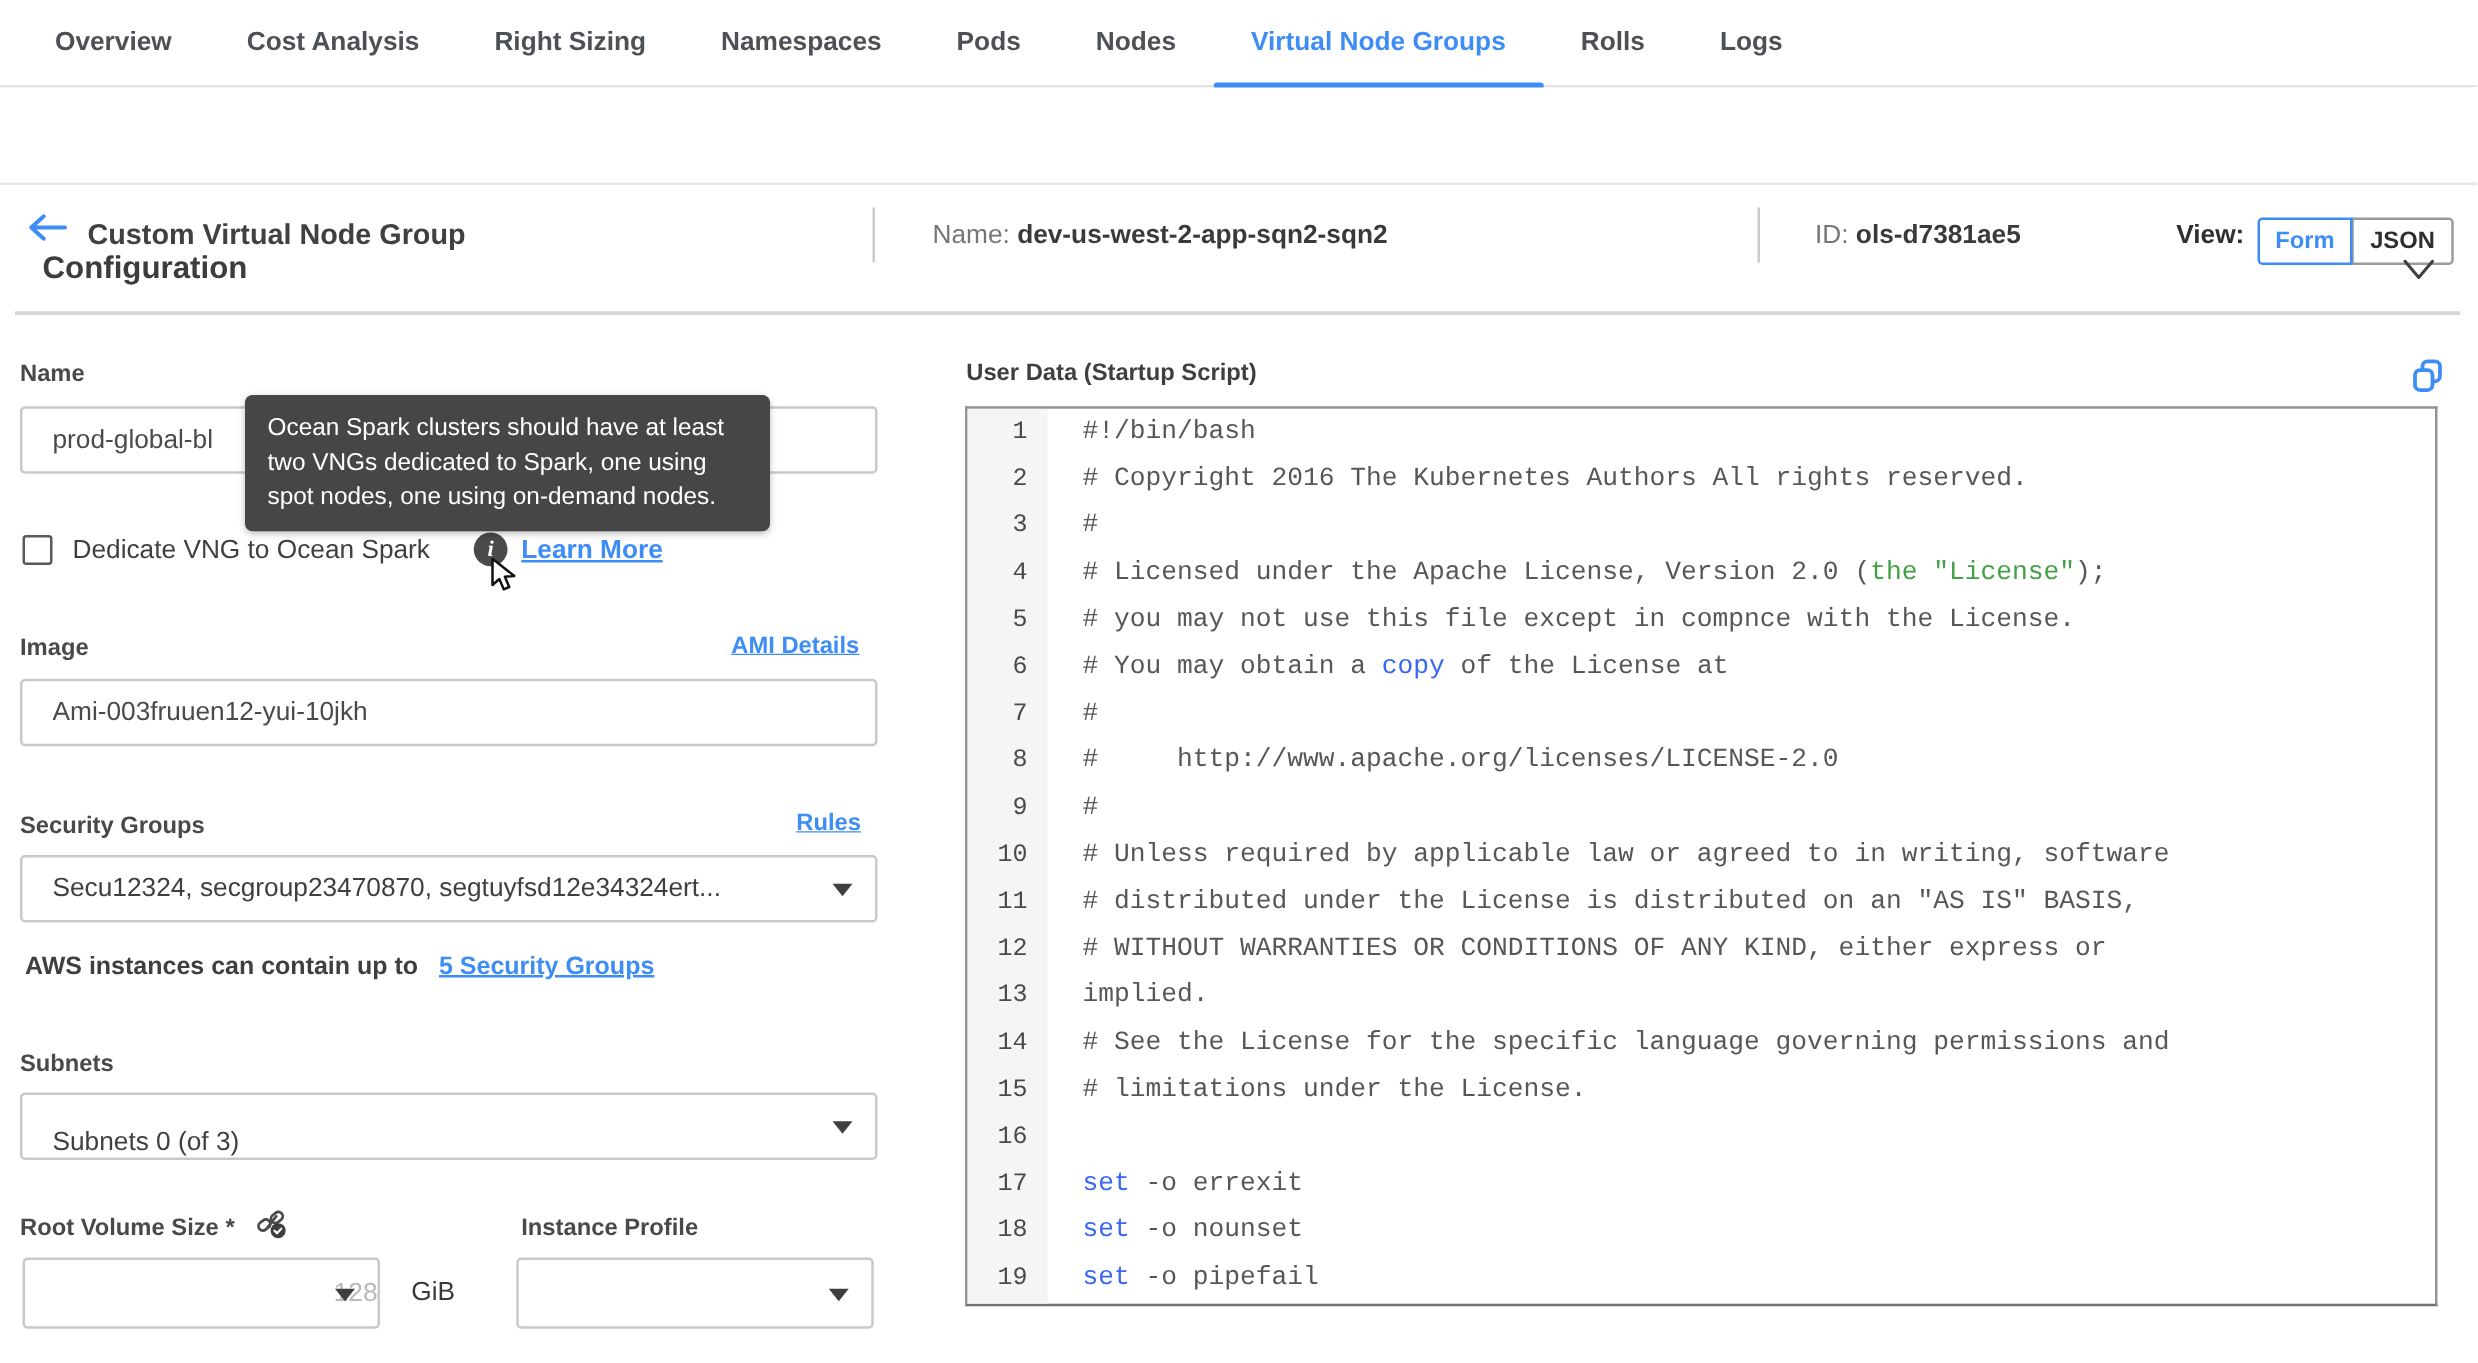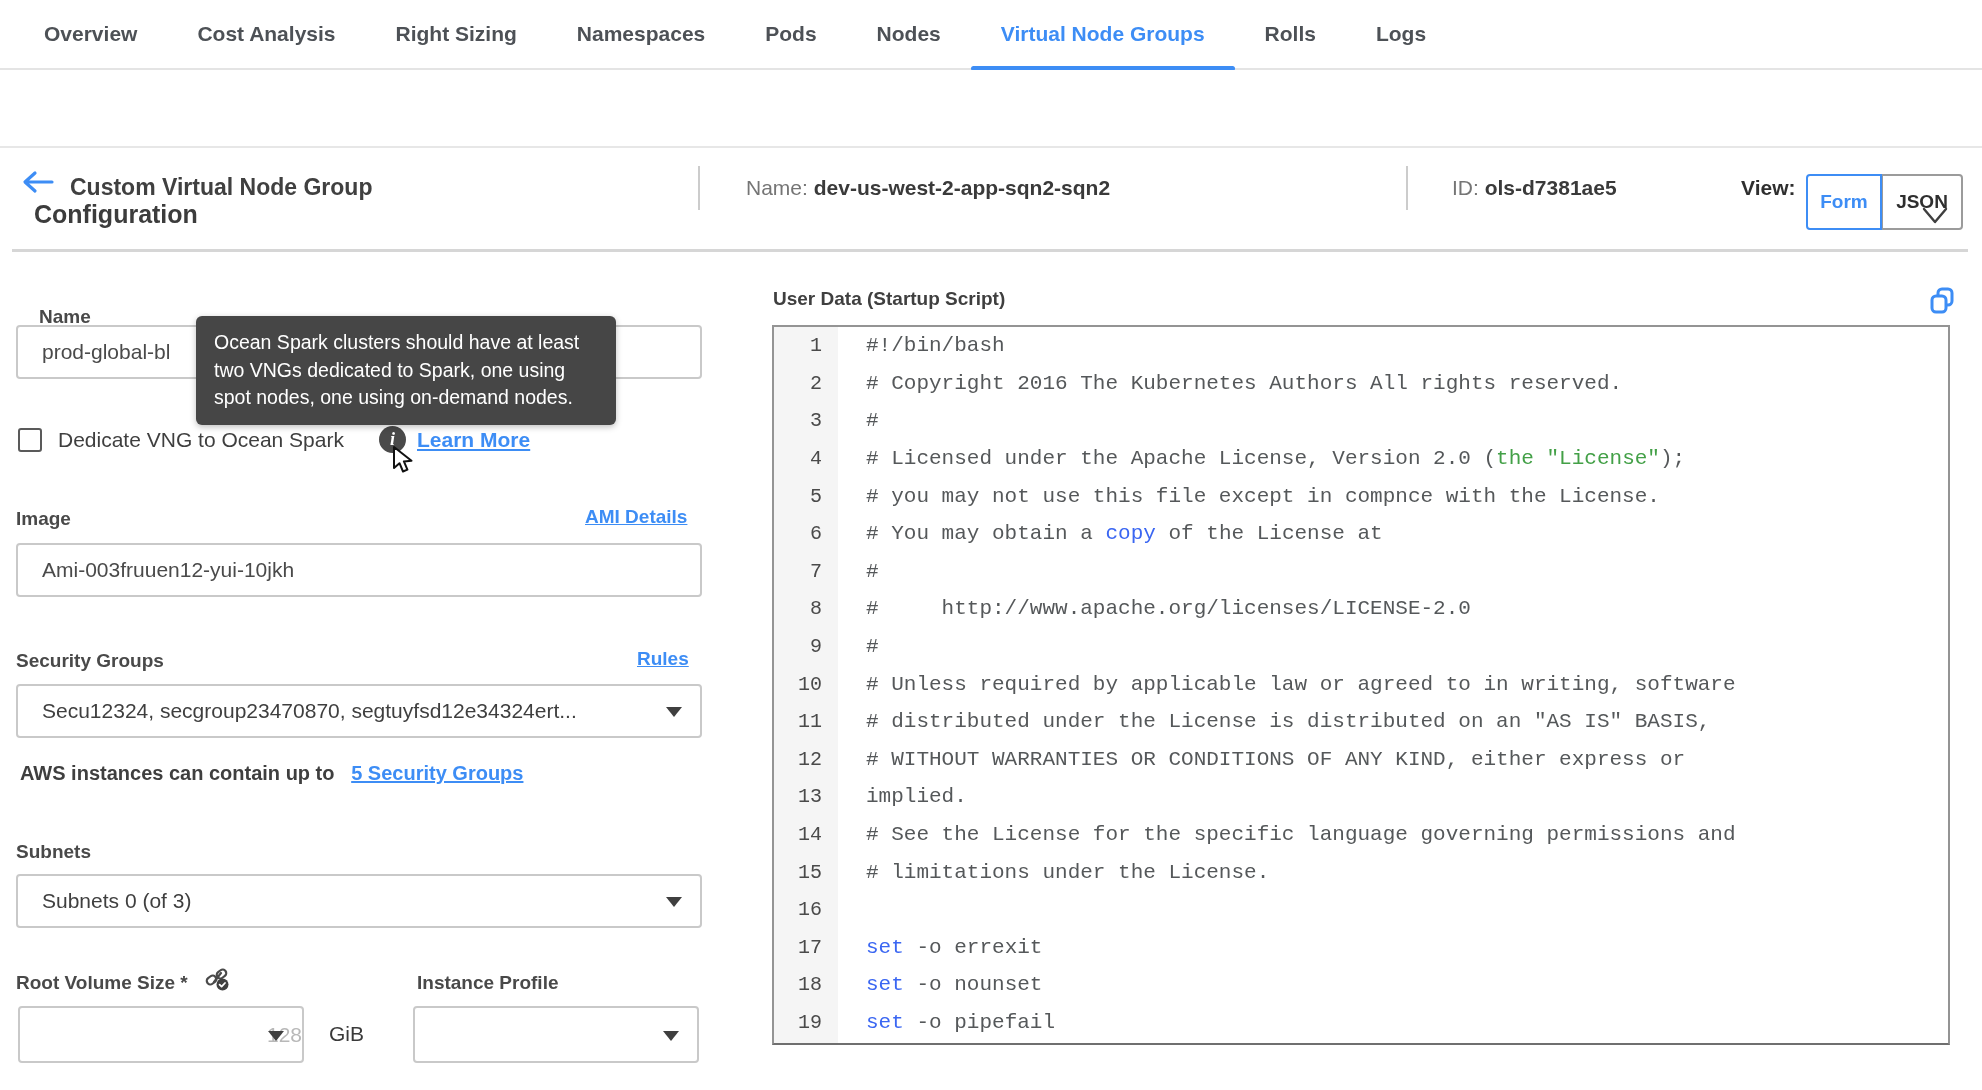--- a/index.html
+++ b/index.html
@@ -21,21 +21,21 @@
   .header { position:absolute; top:70px; left:0; width:1982px; height:78px;
     border-bottom:2px solid #e7e7e7; background:#fff; }
   .back-arrow { position:absolute; left:22px; top:100px; width:32px; height:24px; cursor:pointer; }
   .page-title { position:absolute; left:70px; top:104px; font-size:23px; font-weight:700; color:#404040; }
   .vdiv { position:absolute; top:96px; width:2px; height:44px; background:#cccccc; }
   .vdiv.d1 { left:698px; } .vdiv.d2 { left:1406px; }
   .meta { position:absolute; top:106px; font-size:21px; color:#757575; white-space:nowrap; }
   .meta b { color:#3a3a3a; font-weight:700; }
   .meta.name { left:746px; } .meta.id { left:1452px; }
   .view-label { position:absolute; left:1741px; top:106px; font-size:21px; font-weight:700; color:#2f2f2f; }
-  .seg-btn { position:absolute; top:104px; height:56px; display:flex; align-items:center; justify-content:center;
+  .seg-btn { position:absolute; top:104px; height:38px; display:flex; align-items:center; justify-content:center;
     font-size:19px; font-weight:700; background:#fff; cursor:pointer; }
   .seg-btn.form { left:1806px; width:76px; border:2px solid #3d8df5; color:#3d8df5;
     border-radius:4px 0 0 4px; z-index:2; }
   .seg-btn.json { left:1881px; width:82px; border:2px solid #9b9b9b; color:#2f2f2f;
     border-radius:0 4px 4px 0; }
 
   
   .section-title { position:absolute; left:34px; top:200px; font-size:25px; font-weight:600; color:#3c3c3c; }
   .section-chevron { position:absolute; left:1922px; top:206px; width:26px; height:20px; cursor:pointer; }
   .section-divider { position:absolute; left:12px; right:14px; top:249px; height:3px; background:#d6d6d6; }
@@ -117,21 +117,21 @@
     <div class="seg-btn form">Form</div>
     <div class="seg-btn json">JSON</div>
   </div>
 
   <div class="section-title">Configuration</div>
   <svg class="section-chevron" viewBox="0 0 26 20">
     <polyline points="2,3 13,16 24,3" fill="none" stroke="#3f3f3f" stroke-width="2.4" stroke-linecap="round" stroke-linejoin="round"></polyline>
   </svg>
   <div class="section-divider"></div>
 
-  <div class="fld-label" style="left:16px; top:306px;margin-left:23px;">Name</div>
+  <div class="fld-label" style="left:16px; top:289px;">Name</div>
   <input class="tinput" style="top: 325px;" value="prod-global-bl">
 
   <div class="tooltip">Ocean Spark clusters should have at least two VNGs dedicated to Spark, one using spot nodes, one using on-demand nodes.</div>
 
   <div class="checkbox"></div>
   <div class="chk-label">Dedicate VNG to Ocean Spark</div>
   <div class="info-icon">i</div>
   <a class="link learn-more">Learn More</a>
   <svg class="cursor-svg" viewBox="0 0 28 30">
     <path d="M3 1 L3 22 L8.5 17.2 L12 25.5 L16.4 23.6 L12.9 15.4 L20.5 14.8 Z" fill="#ffffff" stroke="#111" stroke-width="2" stroke-linejoin="round"></path>
@@ -146,21 +146,21 @@
   <div class="select" style="left:16px; top:684px; width:686px; height:54px;">
     <span>Secu12324, secgroup23470870, segtuyfsd12e34324ert...</span>
     <span class="caret"></span>
   </div>
   <div class="note">
     <span>AWS instances can contain up to</span>
     &nbsp;&nbsp;<a class="link">5 Security Groups</a>
   </div>
 
   <div class="fld-label" style="left:16px; top:841px;">Subnets</div>
-  <div class="select" style="left:16px; top:874px; width:686px; height:54px;">
+  <div class="select" style="left:16px; top:874px; width:686px; height:54px;align-items:flex-end;">
     <span>Subnets 0 (of 3)</span>
     <span class="caret"></span>
   </div>
 
   <div class="fld-label" style="left:16px; top:972px;">Root Volume Size *</div>
   <svg class="link-icon" viewBox="0 0 26 26">
     <g fill="none" stroke="#4a4a4a" stroke-width="2.2" stroke-linecap="round">
       <path d="M10 16 L17 7"></path>
       <rect x="2.5" y="10.5" width="10" height="7" rx="3.4" transform="rotate(-38 7.5 14)"></rect>
       <rect x="12.5" y="4.5" width="10" height="7" rx="3.4" transform="rotate(-38 17.5 8)"></rect>

